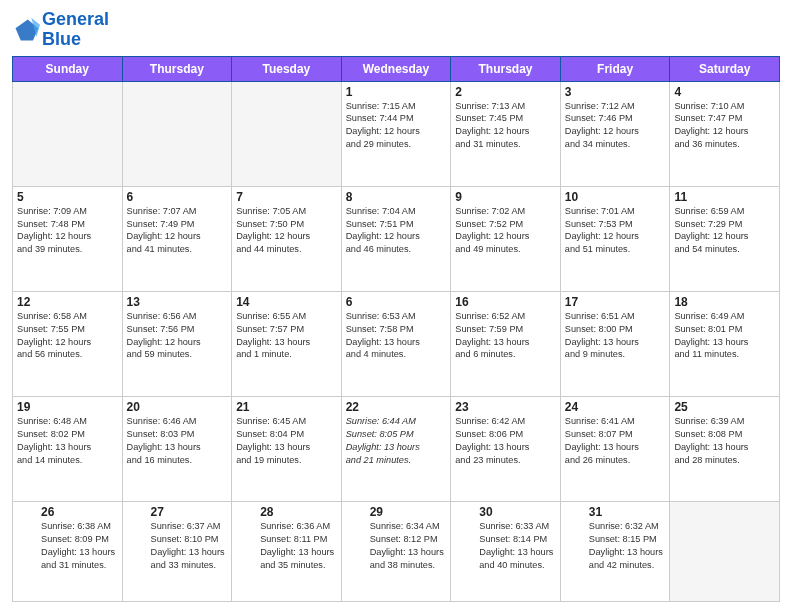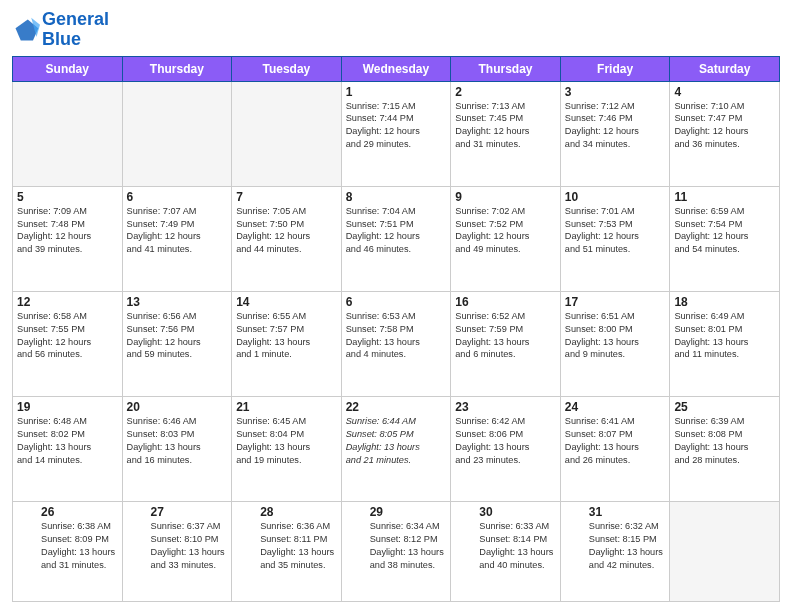--- a/index.html
+++ b/index.html
@@ -206,21 +206,21 @@
           <td>
             <span class="day-number">10</span>
             <div class="day-info" style="white-space: pre-line;">Sunrise: 7:01 AM
 Sunset: 7:53 PM
 Daylight: 12 hours
 and 51 minutes.</div>
           </td>
           <td>
             <span class="day-number">11</span>
             <div class="day-info" style="white-space: pre-line;">Sunrise: 6:59 AM
-Sunset: 7:54 PM
+Sunset: 7:29 PM
 Daylight: 12 hours
 and 54 minutes.</div>
           </td>
         </tr>
         <tr>
           <td>
             <span class="day-number">12</span>
             <div class="day-info" style="white-space: pre-line;">Sunrise: 6:58 AM
 Sunset: 7:55 PM
 Daylight: 12 hours

